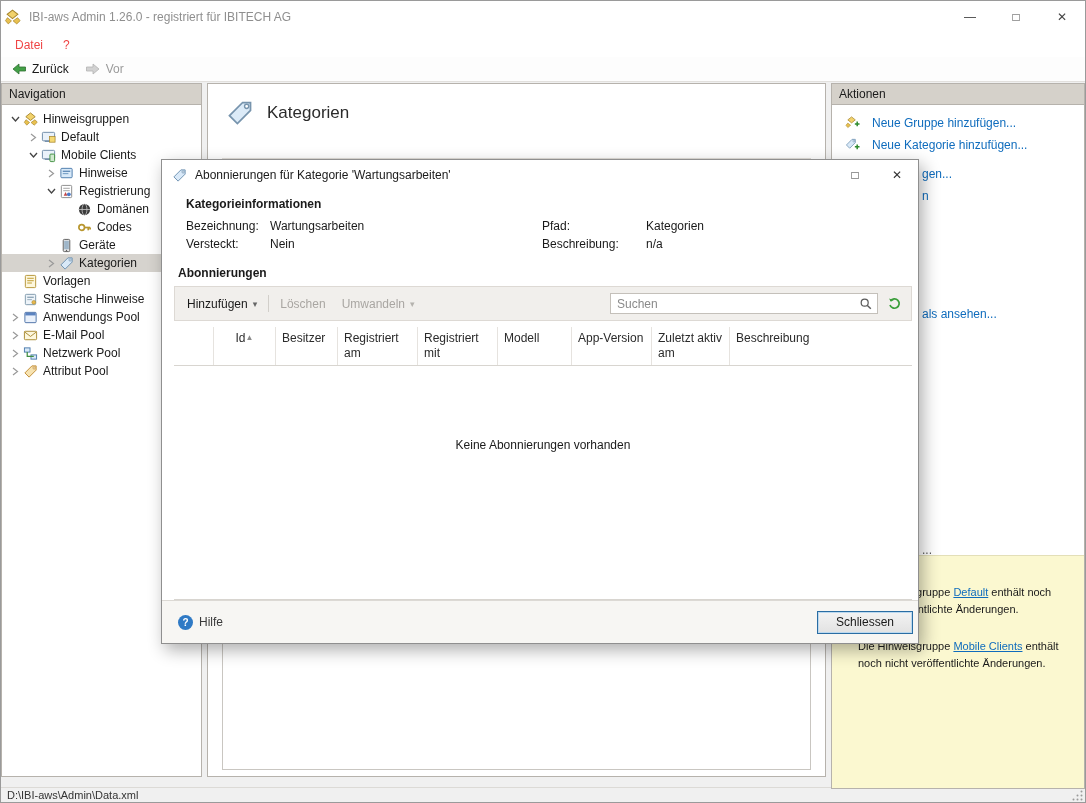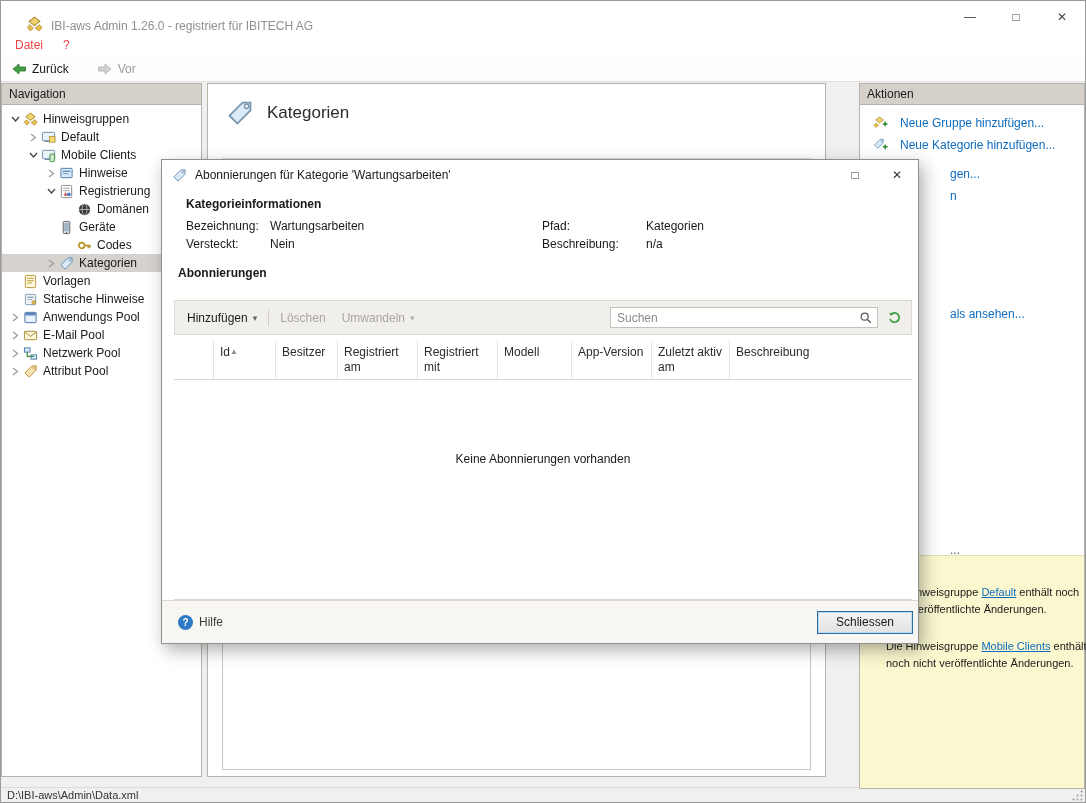--- a/index.html
+++ b/index.html
@@ -1,40 +1,40 @@
 <!DOCTYPE html>
 <html><head>
 <meta charset="utf-8">
 <style>
   *{box-sizing:border-box;margin:0;padding:0}
   html,body{width:1086px;height:803px}
   body{font-family:"Liberation Sans","DejaVu Sans",sans-serif;font-size:12px;color:#1a1a1a;background:#fff;overflow:hidden;position:relative}
   .app{position:absolute;inset:0;border:1px solid #9a9a9a;background:#f0f0f0;display:flex;flex-direction:column}
 
   
-  .titlebar{height:32px;background:#fff;display:flex;align-items:flex-end;padding-left:25px;flex:0 0 auto}
+  .titlebar{height:32px;background:#fff;display:flex;align-items:center;padding-left:3px;flex:0 0 auto}
   .titlebar .app-ic{width:17px;height:17px;margin-right:8px;flex:0 0 auto}
   .titlebar .title{color:#8f8f8f;font-size:12px}
   .win-controls{margin-left:auto;display:flex;height:100%}
   .win-btn{width:46px;display:flex;align-items:center;justify-content:center;color:#444;font-size:12px}
 
   
   .menubar{height:24px;background:#fff;display:flex;align-items:center;padding-left:4px;flex:0 0 auto}
   .menu-item{padding:3px 10px;color:#ef4444}
-  .topbar{height:25px;background:#fdfdfd;border-bottom:1px solid #e2e0dd;display:flex;align-items:center;padding-left:6px;gap:16px;flex:0 0 auto}
+  .topbar{height:25px;background:#fdfdfd;border-bottom:1px solid #e2e0dd;display:flex;align-items:center;padding-left:6px;gap:4px;flex:0 0 auto}
   .tb-btn{display:flex;align-items:center;gap:6px;padding:2px 8px 2px 5px}
   .tb-btn.disabled .tb-label{color:#9b9b9b}
 
   
   .workspace{position:relative;flex:1;background:#f0f0f0}
   .panel{position:absolute;background:#fff;border:1px solid #b6b2ac}
   .panel-header{height:21px;background:#d5d1ca;border-bottom:1px solid #b6b2ac;display:flex;align-items:center;padding-left:7px;color:#1a1a1a}
   #nav-panel{left:0;top:1px;width:201px;height:694px}
   #main-panel{left:206px;top:1px;width:619px;height:694px}
-  #actions-panel{left:858px;top:1px;right:0;height:706px}
+  #actions-panel{left:830px;top:1px;right:0;height:706px}
 
   
   .tree{padding-top:5px}
   .tree-row{height:18px;display:flex;align-items:center;cursor:default}
   .tree-row.selected{background:#d6d3ce}
   .lvl0{padding-left:6px}.lvl1{padding-left:24px}.lvl2{padding-left:42px}.lvl3{padding-left:60px}
   .chev{width:15px;height:14px;display:flex;align-items:center;justify-content:center;flex:0 0 auto}
   .ic{width:15px;height:15px;flex:0 0 auto;margin-right:5px}
   .tlabel{white-space:nowrap}
 
@@ -58,36 +58,36 @@
   .note a{color:#0f6cbd;text-decoration:underline}
 
   
   .dialog{position:absolute;left:160px;top:158px;width:758px;height:485px;background:#fff;border:1px solid #8f8f8f;box-shadow:4px 6px 16px rgba(0,0,0,.32);z-index:10;display:flex;flex-direction:column}
   .dlg-title{height:30px;display:flex;align-items:center;padding-left:10px;gap:8px;flex:0 0 auto}
   .dlg-controls{margin-left:auto;display:flex;height:100%}
   .dlg-btn{width:42px;display:flex;align-items:center;justify-content:center;font-size:12px;color:#333}
   .sec-h{font-weight:bold}
   #info-h{margin:7px 0 8px 24px}
   .info-grid{margin-left:24px;display:grid;grid-template-columns:84px 272px 104px auto;row-gap:4px}
-  #abo-h{margin:15px 0 20px 16px}
+  #abo-h{margin:15px 0 6px 16px}
   .dlg-toolbar{margin:0 6px 0 12px;height:35px;background:#f1efec;border:1px solid #ddd9d4;display:flex;align-items:center;padding:0 4px;flex:0 0 auto}
   .tbtn{padding:4px 8px;display:flex;align-items:center;gap:5px;color:#1a1a1a}
   .tbtn.disabled{color:#a9a6a2}
   .caret{font-size:9px;color:#666}
   .tbtn.disabled .caret{color:#b5b2ae}
   .vsep{width:1px;height:17px;background:#d2cfca;margin:0 3px}
   .spacer{flex:1}
   .search-box{width:268px;height:21px;background:#fff;border:1px solid #c4c0ba;display:flex;align-items:center}
   .search-box input{border:0;outline:0;flex:1;font:12px "Liberation Sans",sans-serif;padding:0 6px;background:transparent;color:#333}
   .search-box input::placeholder{color:#8a8a8a}
   .refresh-btn{margin:0 5px 0 9px;display:flex;align-items:center}
   .dlg-table{margin:6px 6px 0 12px;flex:1;display:flex;flex-direction:column;border-bottom:1px solid #d8d5d0}
   .th-row{display:flex;border-bottom:1px solid #d8d5d0;color:#2b2b2b}
   .th{padding:4px 6px;border-right:1px solid #e6e3df;display:flex;align-items:flex-start;line-height:1.25}
-  .w-sel{width:40px}.w-id{width:62px;justify-content:flex-start}.w-bes{width:62px}.w-ram{width:80px}.w-rmit{width:80px}.w-mod{width:74px}.w-app{width:80px;white-space:nowrap}.w-zul{width:78px}.w-desc{flex:1;border-right:0}
+  .w-sel{width:40px}.w-id{width:62px;justify-content:center}.w-bes{width:62px}.w-ram{width:80px}.w-rmit{width:80px}.w-mod{width:74px}.w-app{width:80px;white-space:nowrap}.w-zul{width:78px}.w-desc{flex:1;border-right:0}
   .sort{font-size:8px;color:#8a8a8a;margin-top:2px}
   .tbody{flex:1;position:relative;background:#fff}
   .empty{position:absolute;top:72px;left:0;right:0;text-align:center;color:#1a1a1a}
   .dlg-footer{flex:0 0 43px;border-top:1px solid #dcd9d4;background:#f7f6f3;display:flex;align-items:center;padding:0 5px 0 16px}
   .help{display:flex;align-items:center;gap:6px;color:#3a3a3a}
   .help-ico{width:15px;height:15px;border-radius:50%;background:#2f7ac5;color:#fff;font-size:10px;font-weight:bold;display:flex;align-items:center;justify-content:center}
   .close-btn{margin-left:auto;width:96px;height:23px;background:linear-gradient(#f3f3f3,#e2e2e2);border:1px solid #2a6da3;box-shadow:0 0 0 1px #bcd9ef inset;display:flex;align-items:center;justify-content:center;color:#1a1a1a;font-size:12px}
 
   
   .statusbar{height:15px;background:#f0f0f0;border-top:1px solid #dcdad6;display:flex;align-items:center;padding-left:6px;font-size:11px;color:#333;flex:0 0 auto}
@@ -221,39 +221,39 @@
         <div class="tree-row lvl3">
           <span class="chev"></span>
           <svg class="ic" viewBox="0 0 16 16">
               <circle cx="8" cy="8" r="6" fill="#3c3c3c"></circle>
               <ellipse cx="8" cy="8" rx="2.6" ry="6" fill="none" stroke="#cfcfcf" stroke-width=".8"></ellipse>
               <line x1="2" y1="8" x2="14" y2="8" stroke="#cfcfcf" stroke-width=".8"></line>
             </svg>
           <span class="tlabel">Domänen</span>
         </div>
 
-        <div class="tree-row lvl2">
-          <span class="chev"></span>
-          <svg class="ic" viewBox="0 0 16 16">
-              <rect x="4.5" y="1.5" width="7" height="13" rx="1.2" fill="#e8e8e8" stroke="#5a5a5a"></rect>
-              <rect x="5.5" y="3" width="5" height="9" fill="#9fb6c9"></rect>
-              <circle cx="8" cy="13.2" r=".7" fill="#5a5a5a"></circle>
-            </svg>
-          <span class="tlabel">Geräte</span>
-        </div>
-
         <div class="tree-row lvl3">
           <span class="chev"></span>
           <svg class="ic" viewBox="0 0 16 16">
               <circle cx="5" cy="8" r="3" fill="none" stroke="#b8962e" stroke-width="1.8"></circle>
               <line x1="8" y1="8" x2="14" y2="8" stroke="#b8962e" stroke-width="1.8"></line>
               <line x1="12" y1="8" x2="12" y2="11" stroke="#b8962e" stroke-width="1.8"></line>
               <line x1="14" y1="8" x2="14" y2="10" stroke="#b8962e" stroke-width="1.8"></line>
             </svg>
           <span class="tlabel">Codes</span>
+        </div>
+
+        <div class="tree-row lvl2">
+          <span class="chev"></span>
+          <svg class="ic" viewBox="0 0 16 16">
+              <rect x="4.5" y="1.5" width="7" height="13" rx="1.2" fill="#e8e8e8" stroke="#5a5a5a"></rect>
+              <rect x="5.5" y="3" width="5" height="9" fill="#9fb6c9"></rect>
+              <circle cx="8" cy="13.2" r=".7" fill="#5a5a5a"></circle>
+            </svg>
+          <span class="tlabel">Geräte</span>
         </div>
 
         <div class="tree-row lvl2 selected">
           <span class="chev">
               <svg width="7" height="9" viewBox="0 0 7 9">
                 <path d="M1 1l4.5 3.5L1 8" fill="none" stroke="#9a9a9a" stroke-width="1.2"></path>
               </svg>
             </span>
           <svg class="ic" viewBox="0 0 16 16">
               <path d="M2 9.5L9.5 2H14v4.5L6.5 14z" fill="#d9e9f8" stroke="#6b8faf"></path>

